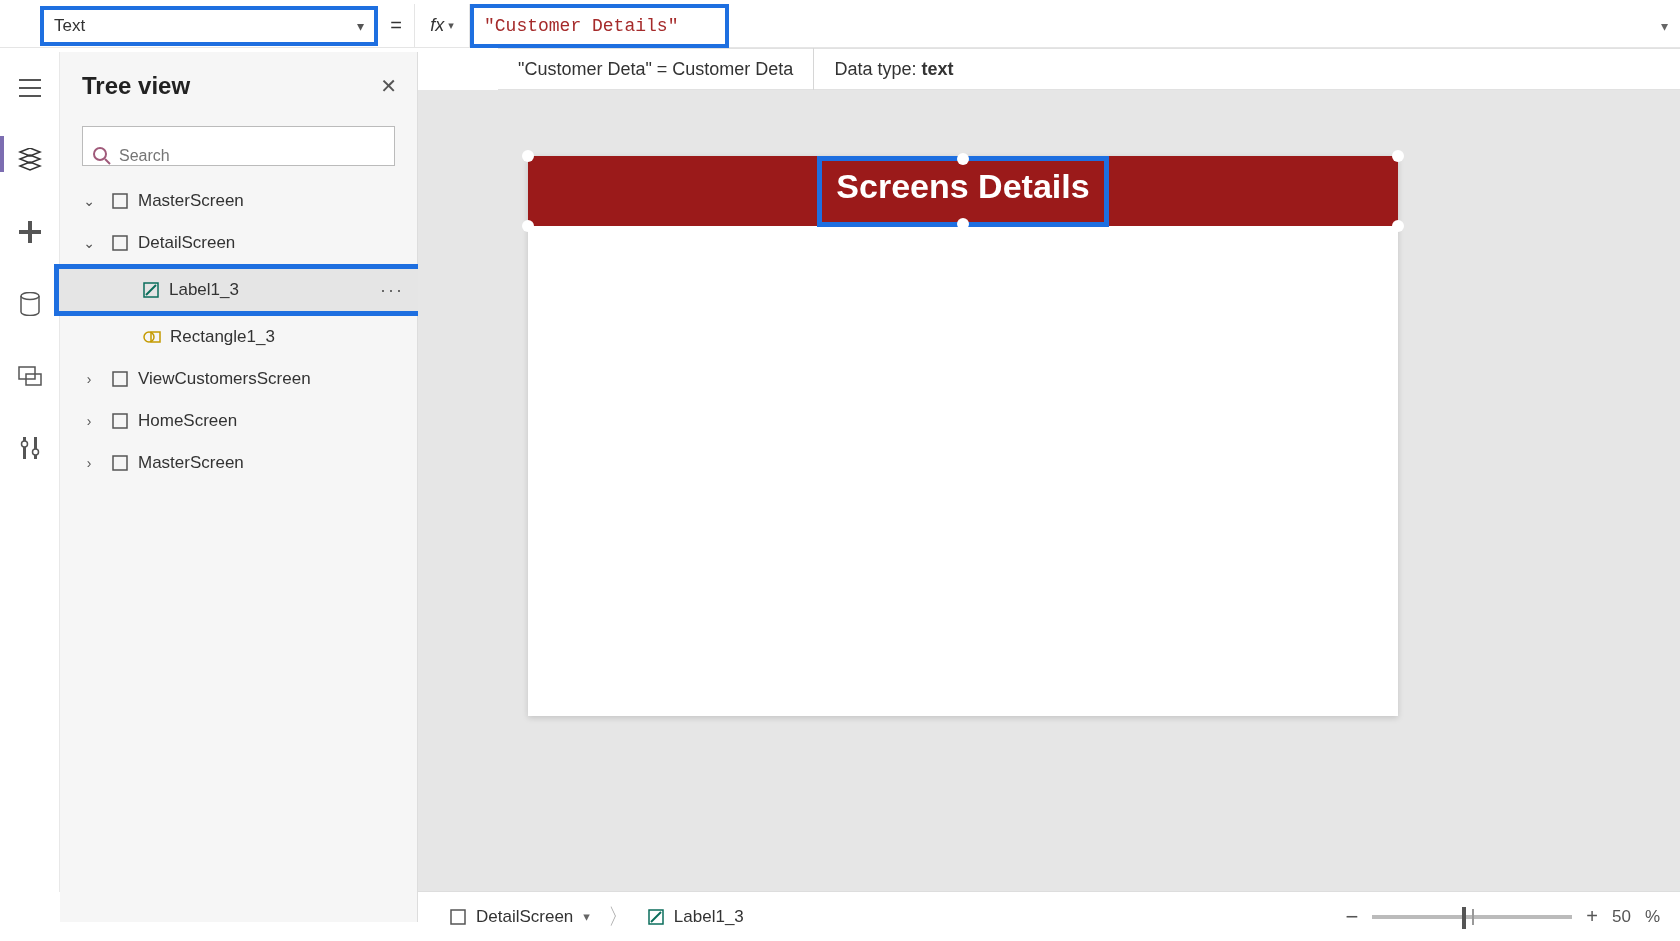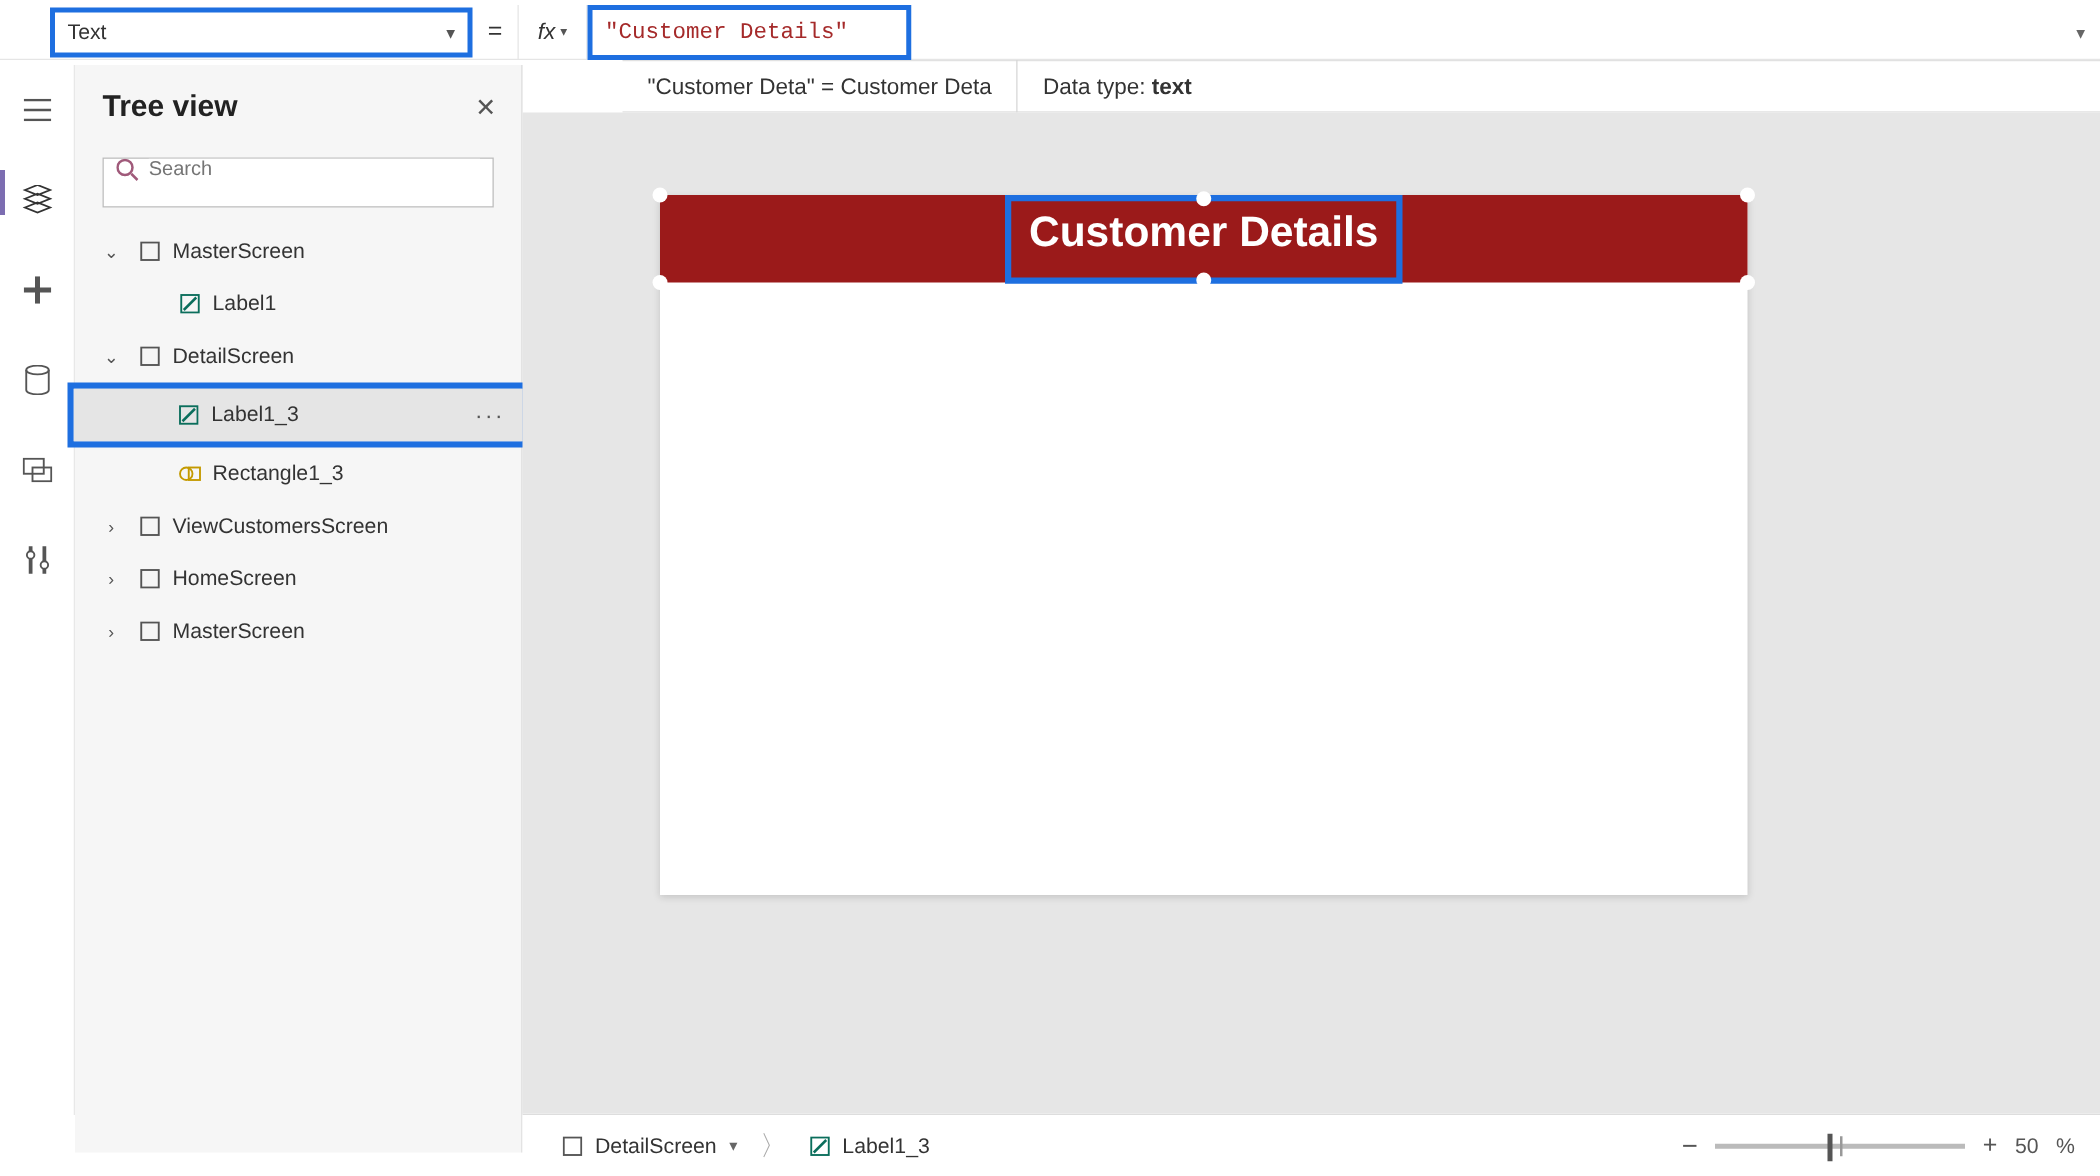--- a/index.html
+++ b/index.html
@@ -29,21 +29,21 @@
 
 
 .tree-panel { position: absolute; top: 52px; left: 60px; width: 358px; height: 870px; background: #f6f6f6; border-right: 1px solid #ddd; }
 .tree-header { display: flex; align-items: center; padding: 20px 20px 12px 22px; text-align: center; }
 .tree-header h1 { font-size: 24px; font-weight: 600; color: #222; }
 .tree-header .close { margin-left: auto; font-size: 20px; color: #555; cursor: pointer; }
 .tree-tabs { display: flex; gap: 28px; padding: 0 22px; border-bottom: 1px solid #ddd; }
 .tree-tabs .tab { padding: 8px 0 10px; font-size: 18px; color: #555; cursor: pointer; }
 .tree-tabs .tab.active { color: #5b3a73; border-bottom: 3px solid #5b3a73; font-weight: 400; }
 .search-wrap { margin: 14px 22px 10px; }
-.search-box { width: 100%; height: 40px; border: 1px solid #bbb; background: #fff; display: flex; align-items: flex-start; padding: 0 10px; }
+.search-box { width: 100%; height: 40px; border: 1px solid #bbb; background: #fff; display: flex; align-items: flex-end; padding: 0 10px; }
 .search-box input { border: none; outline: none; font-size: 16px; flex: 1; color: #555; margin-left: 8px; }
 
 .tree-list { padding: 4px 0; }
 .tree-row { height: 42px; display: flex; align-items: center; font-size: 17px; color: #333; cursor: pointer; padding-right: 14px; }
 .tree-row .caret { width: 34px; text-align: center; font-size: 14px; color: #555; }
 .tree-row .ico { width: 28px; display: flex; align-items: center; justify-content: center; }
 .tree-row .lbl { margin-left: 4px; }
 .tree-row .more { margin-left: auto; font-size: 18px; color: #555; letter-spacing: 2px; }
 .indent-0 { padding-left: 12px; }
 .indent-1 { padding-left: 12px; }
@@ -159,30 +159,20 @@
 
 
     <div class="tree-row indent-1">
       <span class="caret">⌄</span>
       <span class="ico">
           <svg width="16" height="16">
             <rect x="1" y="1" width="14" height="14" fill="none" stroke="#555" stroke-width="1.5"></rect>
           </svg>
         </span>
       <span class="lbl">MasterScreen</span>
-    </div>
-    <div class="tree-row indent-2">
-      <span class="caret"></span>
-      <span class="ico">
-          <svg width="16" height="16">
-            <rect x="1" y="1" width="14" height="14" fill="none" stroke="#0b6e5c" stroke-width="1.5"></rect>
-            <path d="M3 13 L13 3" stroke="#0b6e5c" stroke-width="2"></path>
-          </svg>
-        </span>
-      <span class="lbl">Label1</span>
     </div>
 
     <div class="tree-row indent-1">
       <span class="caret">⌄</span>
       <span class="ico">
           <svg width="16" height="16">
             <rect x="1" y="1" width="14" height="14" fill="none" stroke="#555" stroke-width="1.5"></rect>
           </svg>
         </span>
       <span class="lbl">DetailScreen</span>
@@ -238,21 +228,21 @@
         </span>
       <span class="lbl">MasterScreen</span>
     </div>
   </div>
 </div>
 
 <div class="canvas-area">
   <div class="stage">
     <div class="header-bar">
       <div class="header-label">
-        <span>Customer Details</span>
+        <span>Screens Details</span>
         <div class="sel-handle" style="top:-8px;left:50%;margin-left:-6px"></div>
         <div class="sel-handle" style="bottom:-8px;left:50%;margin-left:-6px"></div>
       </div>
     </div>
 
     <div class="sel-pts">
       <div class="sel-handle" style="top:-6px;left:-6px"></div>
       <div class="sel-handle" style="top:-6px;right:-6px"></div>
       <div class="sel-handle" style="top:64px;left:-6px"></div>
       <div class="sel-handle" style="top:64px;right:-6px"></div>

